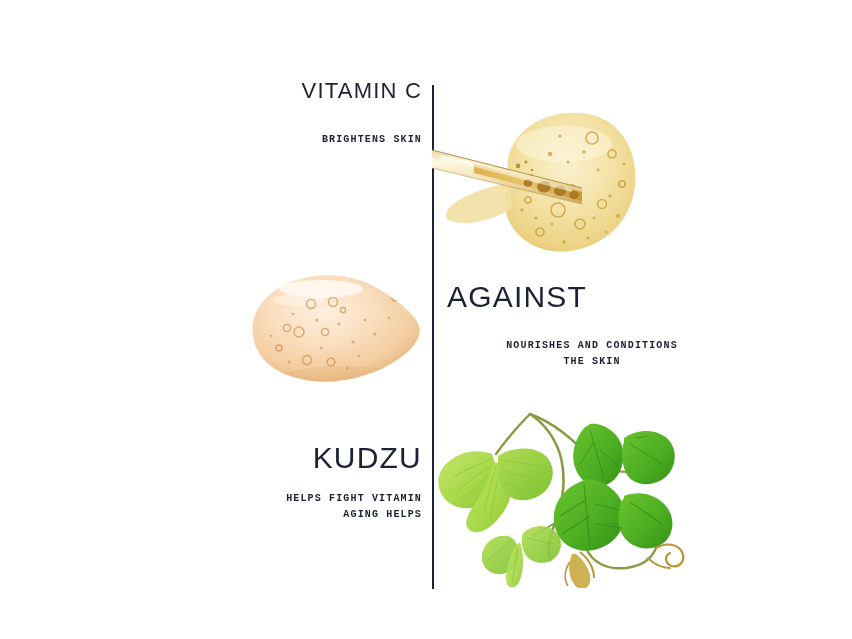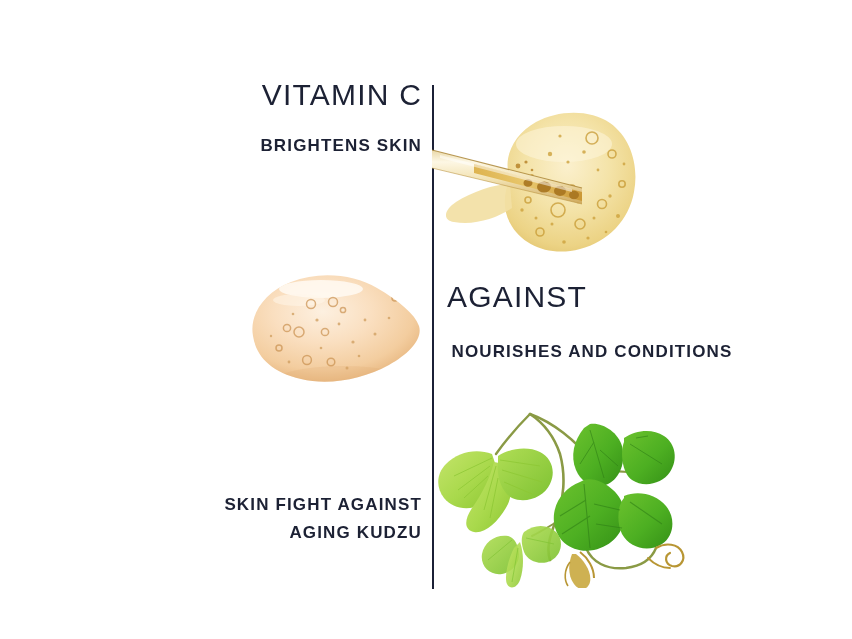--- a/index.html
+++ b/index.html
@@ -36,33 +36,33 @@
     position: absolute;
     font-family: "Liberation Sans", sans-serif;
     font-weight: 400;
     color: #1c2134;
     letter-spacing: 1.2px;
     white-space: nowrap;
     line-height: 1;
   }
   .ing-sub {
     position: absolute;
-    font-family: Liberation Sans, sans-serif;
+    font-family: Liberation Mono, monospace;
     font-weight: 700;
-    font-size: 17px;
+    font-size: 10px;
     color: #1c2134;
     letter-spacing: 1.15px;
     line-height: 1.62;
   }
 
   
   #vitc-title {
     right: 430px;
     top: 80px;
-    font-size: 30px;
+    font-size: 22px;
     text-align: right;
   }
   #vitc-sub {
     right: 430px;
     top: 132px;
     text-align: right;
     width: 300px;
   }
 
   
@@ -264,20 +264,21 @@
         </g>
 
         <ellipse cx="100" cy="120" rx="70" ry="16" fill="#dda96f" opacity="0.22"></ellipse>
       </g>
     </svg>
   </div>
 
   <div class="ing-title" id="squalane-title">AGAINST</div>
   <div class="ing-sub" id="squalane-sub">
     <div>NOURISHES AND CONDITIONS</div>
+    <div>THE SKIN</div>
   </div>
 
   <div class="art" id="kudzu-art">
     <svg viewBox="0 0 262 196" xmlns="http://www.w3.org/2000/svg">
       <defs>
         <linearGradient id="leafLight" x1="0" y1="0" x2="1" y2="1">
           <stop offset="0%" stop-color="#c4e46a"></stop>
           <stop offset="55%" stop-color="#a9d94c"></stop>
           <stop offset="100%" stop-color="#8dc734"></stop>
         </linearGradient>
@@ -377,18 +378,19 @@
       </g>
 
       <g stroke="#b89634" fill="none" stroke-linecap="round">
         <path d="M222,156 C232,150 244,152 248,160 C252,168 246,176 238,174
                  C231,172 230,164 236,161" stroke-width="2.2"></path>
         <path d="M214,166 C220,172 228,176 236,176" stroke-width="1.8"></path>
       </g>
     </svg>
   </div>
 
+  <div class="ing-title" id="kudzu-title">KUDZU</div>
   <div class="ing-sub" id="kudzu-sub">
-    <div>SKIN FIGHT AGAINST</div>
-    <div>AGING KUDZU</div>
+    <div>HELPS FIGHT VITAMIN</div>
+    <div>AGING HELPS</div>
   </div>
 
 </div>
 
 </body></html>

